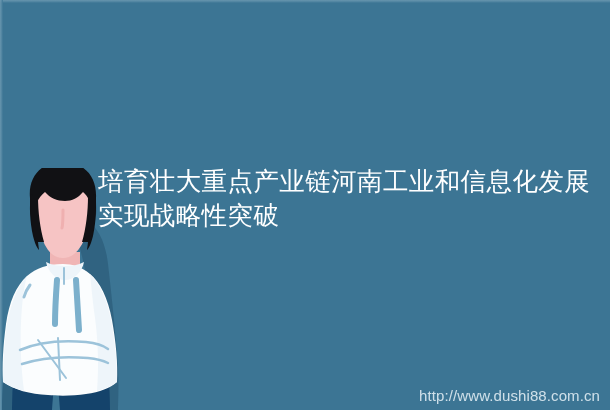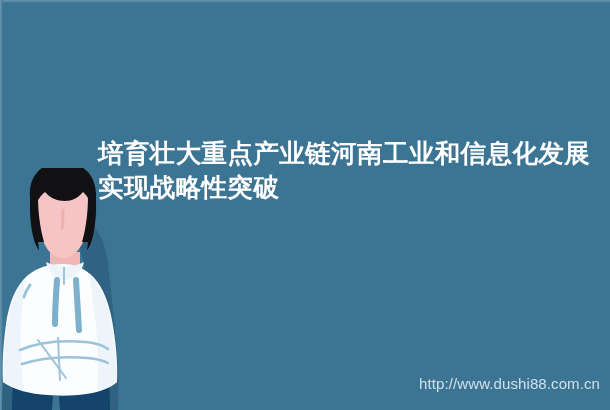--- a/index.html
+++ b/index.html
@@ -30,36 +30,36 @@
     width: 3px; height: 410px;
     background: linear-gradient(to right, #6f9bb2 0%, #5b8ca7 45%, #3c7594 100%);
     opacity: .85;
     pointer-events: none;
   }
 
   
   #headline {
     position: absolute;
     left: 98px;
-    top: 136px;
+    top: 164px;
     width: 500px;
     color: #ffffff;
     font-size: 25.5px;
     line-height: 34px;
     letter-spacing: 0.4px;
-    font-weight: 700;
+    font-weight: 400;
     white-space: normal;
     word-break: break-all;
   }
 
   
   #watermark {
     position: absolute;
     right: 10px;
-    bottom: 18px;
+    bottom: 6px;
     color: #d7e6ee;
     font-size: 15px;
     letter-spacing: 0.1px;
     opacity: .95;
   }
 
   
   #figure {
     position: absolute;
     left: 0px;

